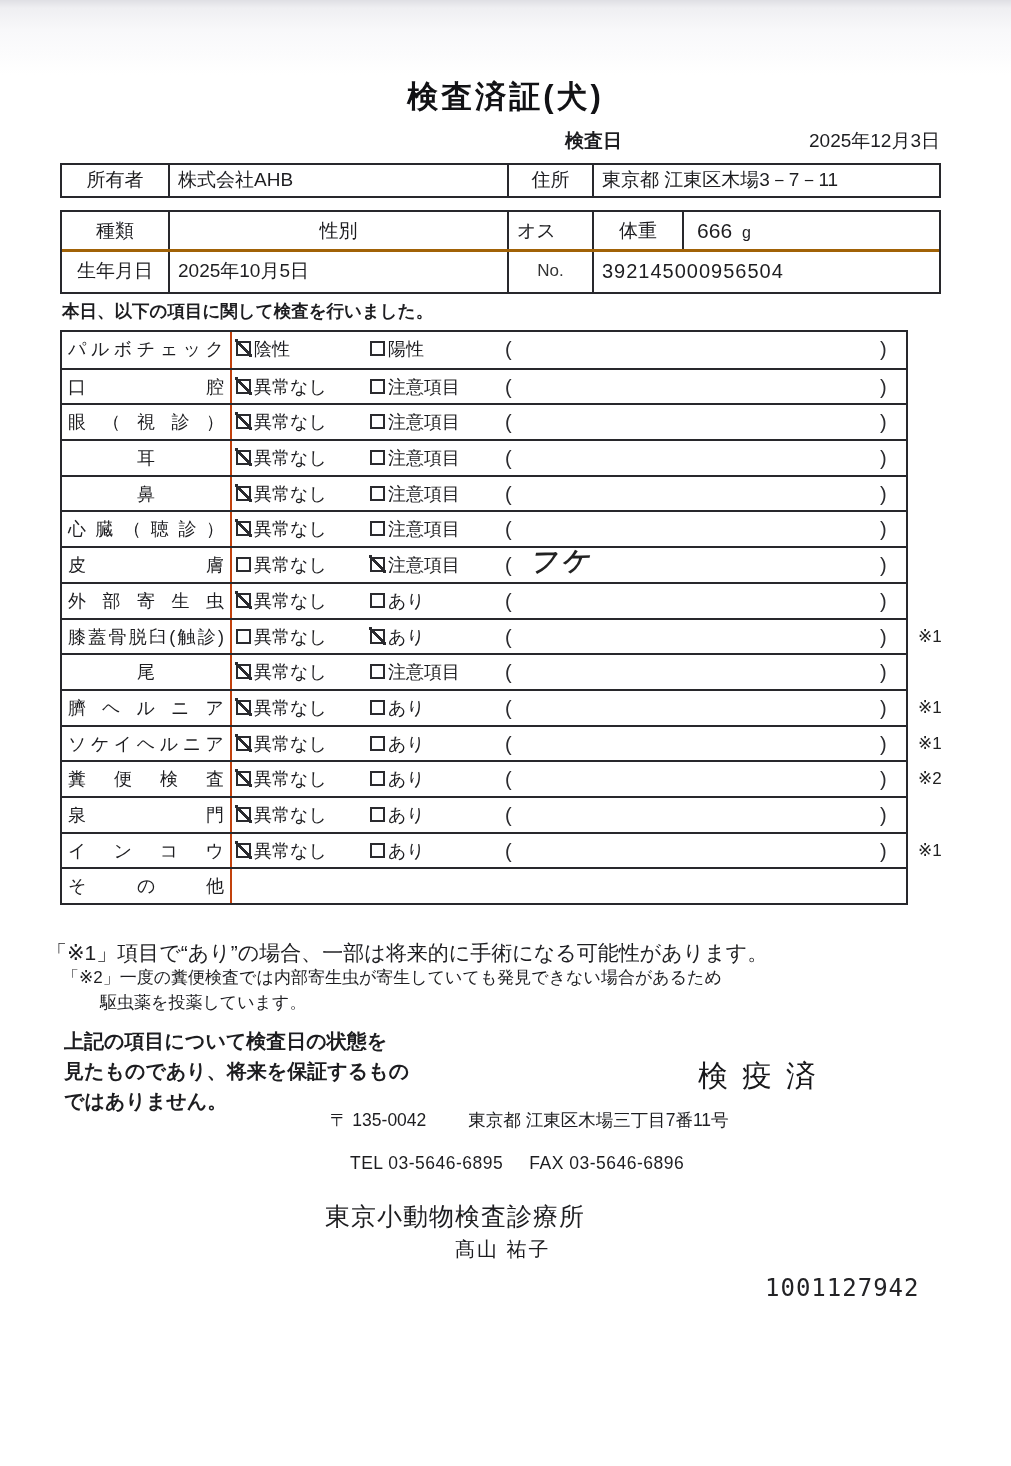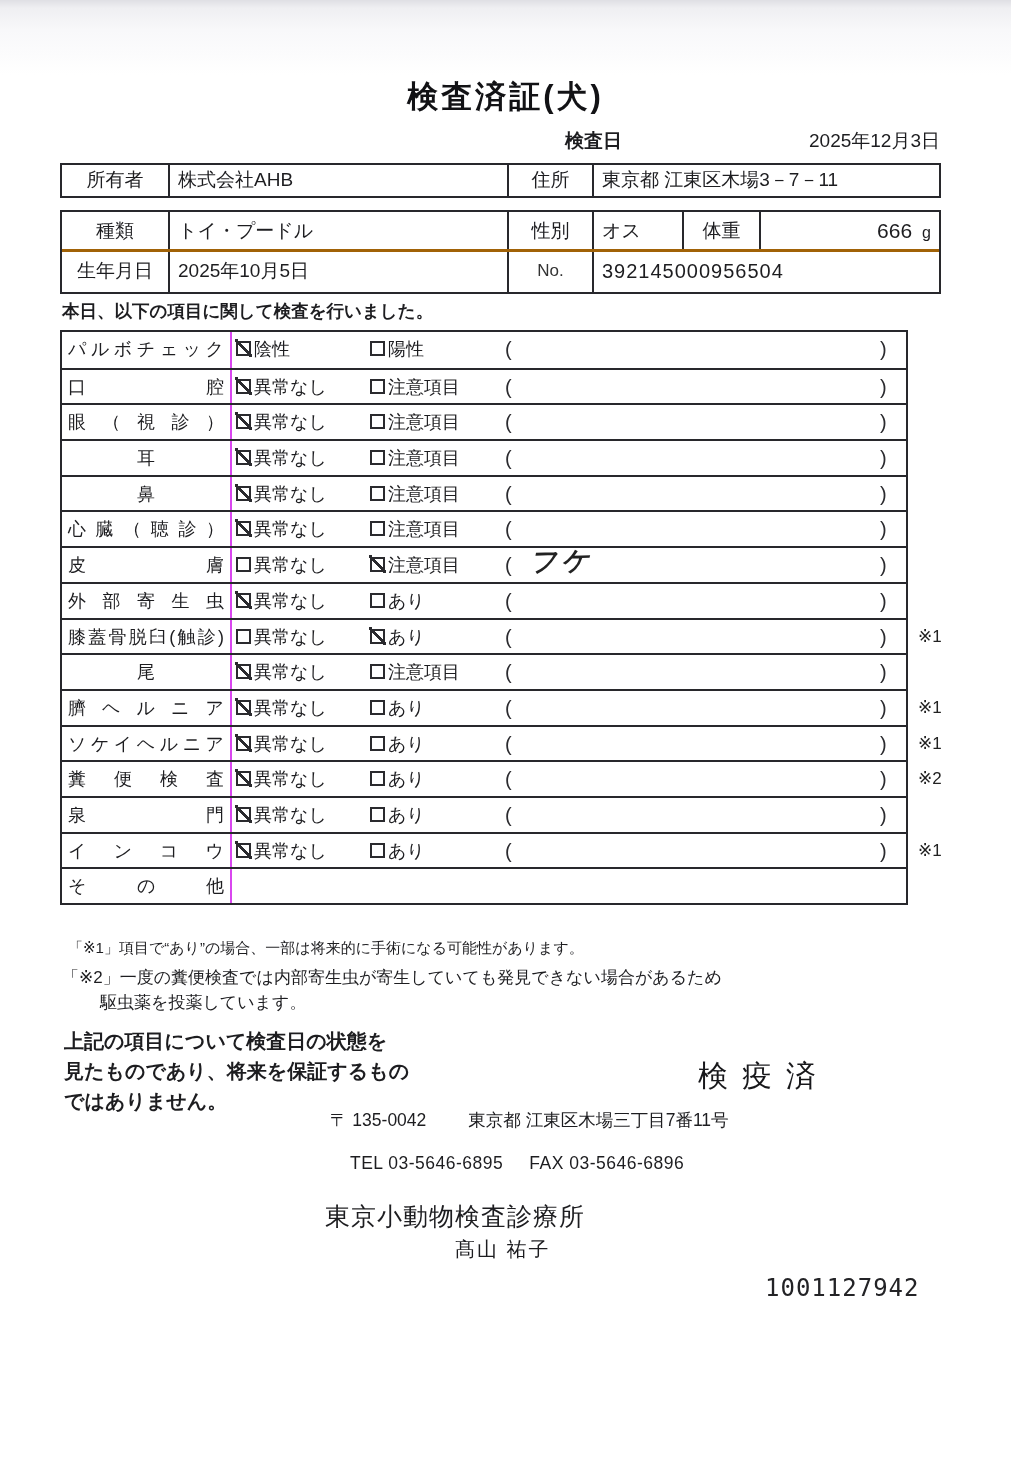--- a/index.html
+++ b/index.html
@@ -57,21 +57,21 @@
 
   
   .itable {
     left:60px; top:330px; width:848px;
     border:2px solid #28282c;
     display:flex; flex-direction:column;
   }
   .irow { display:flex; height:35.7px; border-top:2px solid #28282c; position:relative; }
   .irow:first-child { border-top:none; }
   .ilabel {
-    width:170px; border-right:2px solid #d946ef;
+    width:170px; border-right:2px solid #c2410c;
     padding:0 6px; font-size:18px; line-height:34px;
     text-align:justify; text-align-last:justify; white-space:nowrap; overflow:hidden;
   }
   .ilabel.single { text-align-last:center; }
   .rest { flex:1; position:relative; line-height:34px; font-size:18px;border-radius:17px; }
   .opt1 { position:absolute; left:4px; white-space:nowrap; }
   .opt2 { position:absolute; left:138px; white-space:nowrap; }
   .paren-open  { position:absolute; left:273px; font-size:20px; color:#2b2b2f; }
   .paren-close { position:absolute; left:648px; font-size:20px; color:#2b2b2f; }
   .side {
@@ -86,21 +86,21 @@
   .cb {
     display:inline-block; width:15px; height:15px;
     border:2px solid #2a2a2e; margin-right:3px; vertical-align:-1px; position:relative;
   }
   .cb.checked::after {
     content:""; position:absolute; left:-3px; top:-4px; width:17px; height:18px;
     background:linear-gradient(to top right,transparent 44%,#2a2a2e 44%,#2a2a2e 56%,transparent 56%);
   }
 
   
-  .fnote1  { left:68px;  top:939px; font-size:15px;text-align:right; }
+  .fnote1  { left:46px;  top:939px; font-size:21px;text-align:right; }
   .fnote2a { left:62px;  top:966px; font-size:17px; }
   .fnote2b { left:100px; top:991px; font-size:17px; }
   .disclaimer { left:64px; top:1026px; font-size:20px; font-weight:700; line-height:30px; }
   .stamp { left:698px; top:1056px; font-size:30px; letter-spacing:14px; font-weight:500; color:#18181b; }
 
   
   .postal { left:330px; top:1108px; font-size:17.5px; }
   .postal .addr { margin-left:42px; }
   .telfax { left:350px; top:1153px; font-size:17.5px; letter-spacing:0.5px; }
   .telfax .fax { margin-left:26px; }
@@ -120,21 +120,20 @@
 <div class="abs tableA">
   <div class="cell-label">所有者</div>
   <div>株式会社AHB</div>
   <div class="cell-label">住所</div>
   <div>東京都 江東区木場3－7－11</div>
 </div>
 
 <div class="abs tableB">
   <div class="trow trow1">
     <div class="cell-label">種類</div>
-    <div>トイ・プードル</div>
     <div class="cell-label">性別</div>
     <div>オス</div>
     <div class="cell-label">体重</div>
     <div class="weight-cell">
       <span class="wv">666</span><span class="wu">g</span>
     </div>
   </div>
   <div class="trow trow2">
     <div class="cell-label">生年月日</div>
     <div>2025年10月5日</div>

